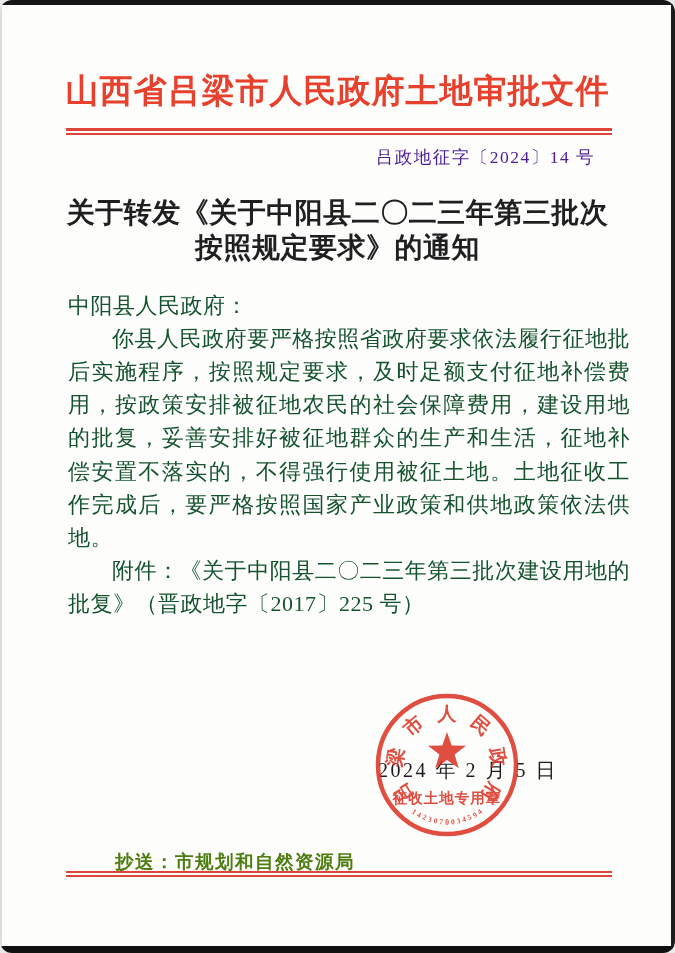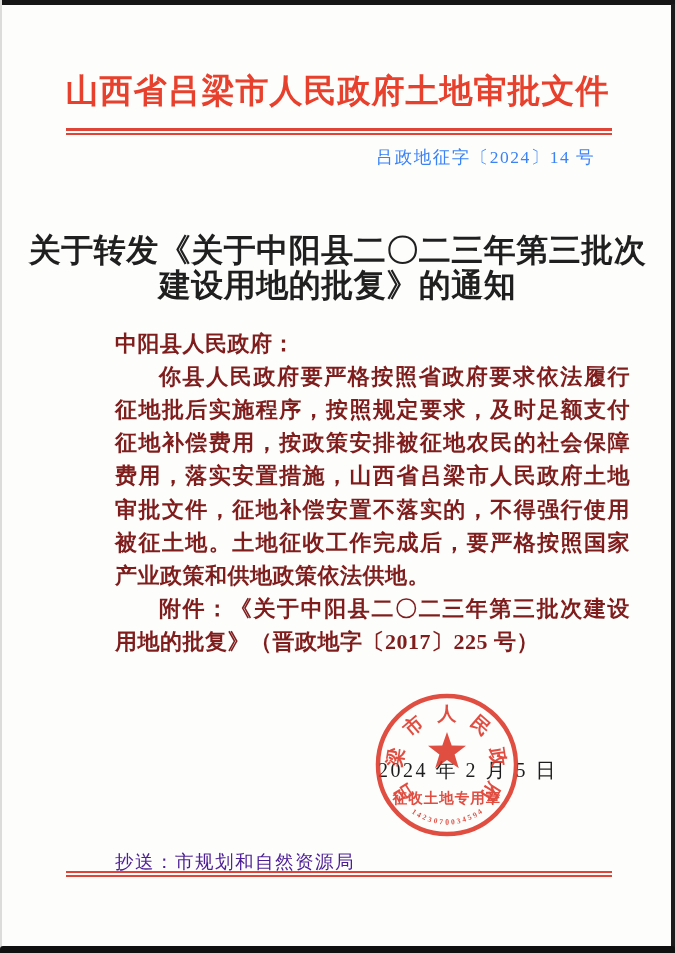--- a/index.html
+++ b/index.html
@@ -4,20 +4,21 @@
 <style>
   html,body{margin:0;padding:0;background:#e9e9e9;}
   .scan{
     position:relative;
     width:675px;height:953px;
     margin:0 auto;
     background:#fdfdfc;
     overflow:hidden;
     font-family:"Liberation Serif","DejaVu Serif",serif;
     color:#262626;
+    border-radius:12px;
   }
   
   .edge-top{position:absolute;top:0;left:0;right:0;height:5px;background:#161616;}
   .edge-bottom{position:absolute;bottom:0;left:0;right:0;height:7px;background:#101010;border-radius:3px 3px 0 0;}
   .edge-right{position:absolute;top:4px;bottom:4px;right:0;width:4px;background:#1c1c1c;}
   .edge-left{position:absolute;top:0;bottom:0;left:0;width:2px;background:#dcdcda;}
 
   .header-title{
     margin:66px 30px 0 30px;
     text-align:center;
@@ -29,40 +30,39 @@
   }
   .dbl-rule{margin:12px 63px 0 66px;}
   .dbl-rule .r1{height:3px;background:#df4437;}
   .dbl-rule .r2{height:1.5px;background:#df4437;margin-top:2px;}
 
   .doc-number{
     margin:10px 80px 0 0;
     text-align:right;
     font-size:17.5px;
     letter-spacing:1.5px;
-    color:#3b82f6;
+    color:#4c1d95;
     padding-left:33px;
   }
   .doc-title{
-    margin-top:64px;
+    margin-top:26px;
     text-align:center;
-    font-size:32px;
+    font-size:28px;
     font-weight:700;
     line-height:35px;
     letter-spacing:0.5px;
     color:#1f1f1f;
   }
   .body-text{
-    margin:24px 45px 0 115px;
+    margin:24px 45px 0 68px;
     font-size:22px;
     line-height:33.2px;
     letter-spacing:0.5px;
     text-align:justify;
-    color:#7f1d1d;
-    font-weight:bold;
+    color:#14532d;
   }
   .body-text p{margin:0;}
   .body-text p.indent{text-indent:2em;}
 
   .sign-date{
     position:absolute;
     left:378px;top:757px;
     font-size:20px;
     letter-spacing:2.5px;
     color:#1d1d1d;
@@ -76,21 +76,22 @@
     z-index:3;
     opacity:0.87;
   }
   .seal text{font-family:"Liberation Serif","DejaVu Serif",serif;}
 
   .cc-line{
     position:absolute;
     left:115px;top:849px;
     font-size:18.5px;
     letter-spacing:1.5px;
-    color:#4c1d95;
+    color:#4d7c0f;
+    font-weight:bold;
   }
   .dbl-rule-bottom{position:absolute;left:66px;right:63px;top:871px;}
   .dbl-rule-bottom .r1{height:2px;background:#df4437;}
   .dbl-rule-bottom .r2{height:2px;background:#df4437;margin-top:2px;}
 </style>
 </head>
 <body>
 
 <div class="scan">
 
@@ -103,26 +104,26 @@
 
   <div class="dbl-rule">
     <div class="r1"></div>
     <div class="r2"></div>
   </div>
 
   <div class="doc-number">吕政地征字〔2024〕14 号</div>
 
   <div class="doc-title">
     <div>关于转发《关于中阳县二〇二三年第三批次</div>
-    <div>建设用地的批复》的通知</div>
+    <div>按照规定要求》的通知</div>
   </div>
 
   <div class="body-text">
     <p>中阳县人民政府：</p>
-    <p class="indent">你县人民政府要严格按照省政府要求依法履行征地批后实施程序，按照规定要求，及时足额支付征地补偿费用，按政策安排被征地农民的社会保障费用，落实安置措施，山西省吕梁市人民政府土地审批文件，征地补偿安置不落实的，不得强行使用被征土地。土地征收工作完成后，要严格按照国家产业政策和供地政策依法供地。</p>
+    <p class="indent">你县人民政府要严格按照省政府要求依法履行征地批后实施程序，按照规定要求，及时足额支付征地补偿费用，按政策安排被征地农民的社会保障费用，建设用地的批复，妥善安排好被征地群众的生产和生活，征地补偿安置不落实的，不得强行使用被征土地。土地征收工作完成后，要严格按照国家产业政策和供地政策依法供地。</p>
     <p class="indent">附件：《关于中阳县二〇二三年第三批次建设用地的批复》（晋政地字〔2017〕225 号）</p>
   </div>
 
   <div class="sign-date">2024 年 2 月 5 日</div>
 
   <svg class="seal" viewBox="-75 -75 150 150" xmlns="http://www.w3.org/2000/svg">
     <circle cx="0" cy="0" r="69" fill="none" stroke="#dc3426" stroke-width="4.5"></circle>
     <polygon points="0,-33 4.7,-19.5 19,-19.2 7.6,-10.5 11.8,3.2 0,-5 -11.8,3.2 -7.6,-10.5 -19,-19.2 -4.7,-19.5" fill="#dc3426"></polygon>
     <g fill="#dc3426" font-size="19" font-weight="700" text-anchor="middle">
       <text transform="translate(-44.1,27.6) rotate(-122)" dominant-baseline="central">吕</text>

